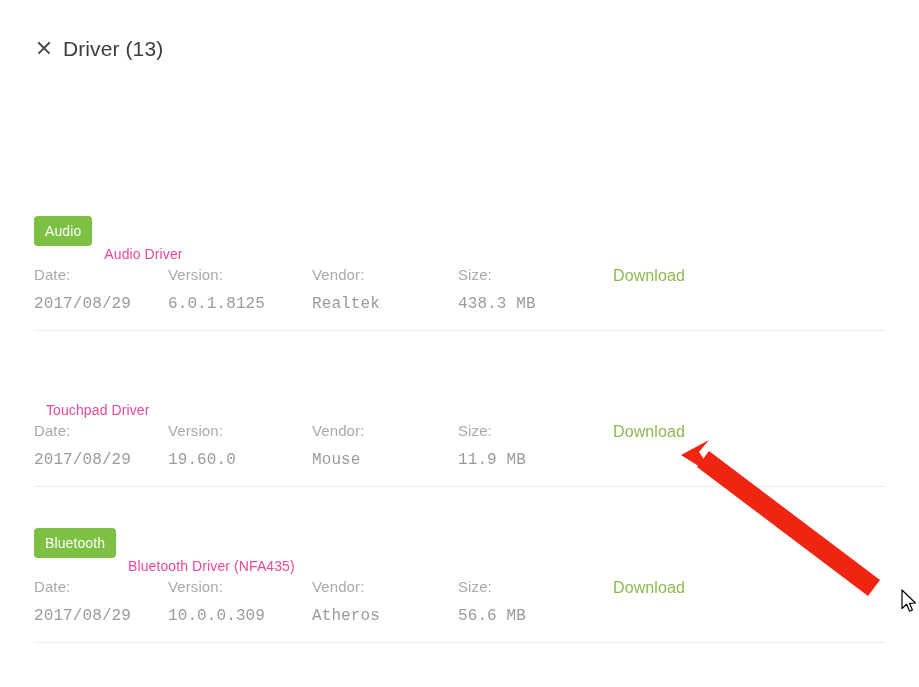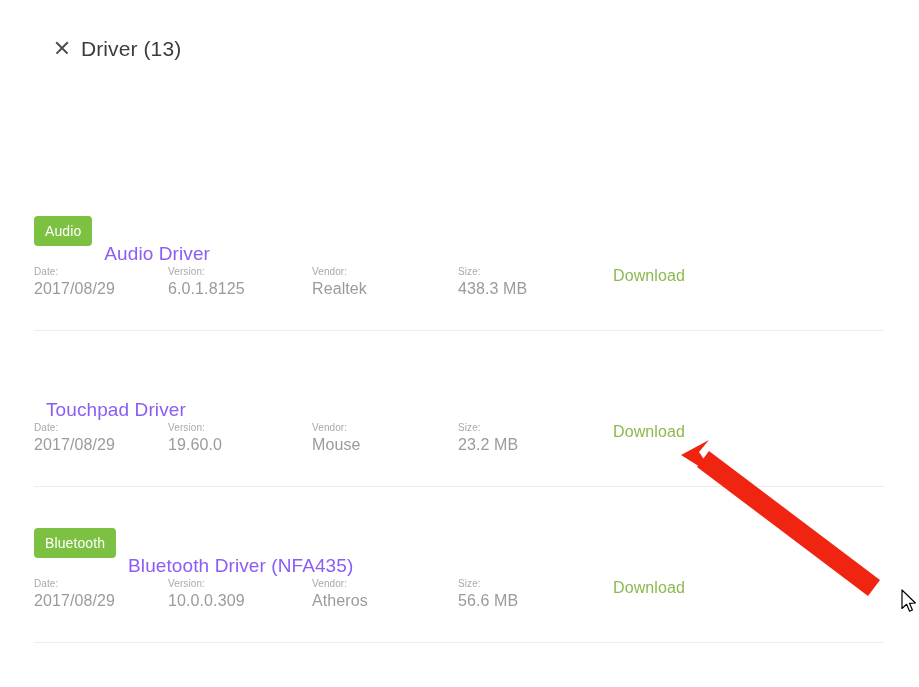--- a/index.html
+++ b/index.html
@@ -18,21 +18,21 @@
   .page {
     position: relative;
     width: 919px;
     height: 687px;
   }
 
   
   .header {
     display: flex;
     align-items: center;
-    padding: 33px 0 0 52px;
+    padding: 33px 0 0 34px;
     height: 30px;
   }
   .close-icon {
     width: 20px;
     height: 20px;
     position: relative;
     margin-right: 9px;
     flex: 0 0 auto;
     cursor: pointer;
   }
@@ -103,50 +103,51 @@
     background: #7cc142;
     color: #ffffff;
     font-size: 14px;
     border-radius: 4px;
     box-sizing: border-box;
     white-space: nowrap;
     letter-spacing: 0.1px;
   }
   .driver-name {
     margin-left: 12px;
-    font-size: 19px;
-    color: #8b5cf6;
+    font-size: 14px;
+    color: #ec4899;
     white-space: nowrap;
     letter-spacing: 0.1px;
     margin-top: 46px;
   }
 
   .meta {
     position: relative;
     height: 60px;
     margin-top: 21px;
   }
   .meta-col {
     position: absolute;
     top: 0;
   }
   .meta-label {
-    font-size: 10px;
+    font-size: 15px;
     color: #a9a9a9;
     line-height: 1;
     letter-spacing: 0.1px;
     white-space: nowrap;
   }
   .meta-value {
     font-size: 16px;
     color: #9b9b9b;
     line-height: 1;
-    margin-top: 4px;
-    letter-spacing: 0.1px;
-    white-space: nowrap;
+    margin-top: 14px;
+    letter-spacing: 0.1px;
+    white-space: nowrap;
+    font-family: Liberation Mono, monospace;
   }
   .col-date    { left: 0px; }
   .col-version { left: 134px; }
   .col-vendor  { left: 278px; }
   .col-size    { left: 424px; }
   .col-action  { left: 579px; }
 
   .download-link {
     font-size: 16px;
     color: #8cb94f;
@@ -241,21 +242,21 @@
         <div class="meta-col col-version">
           <div class="meta-label">Version:</div>
           <div class="meta-value">19.60.0</div>
         </div>
         <div class="meta-col col-vendor">
           <div class="meta-label">Vendor:</div>
           <div class="meta-value">Mouse</div>
         </div>
         <div class="meta-col col-size">
           <div class="meta-label">Size:</div>
-          <div class="meta-value">23.2 MB</div>
+          <div class="meta-value">11.9 MB</div>
         </div>
         <div class="meta-col col-action">
           <a class="download-link">Download</a>
         </div>
       </div>
       <div class="separator"></div>
     </div>
 
     <div class="row-gap"></div>
 

